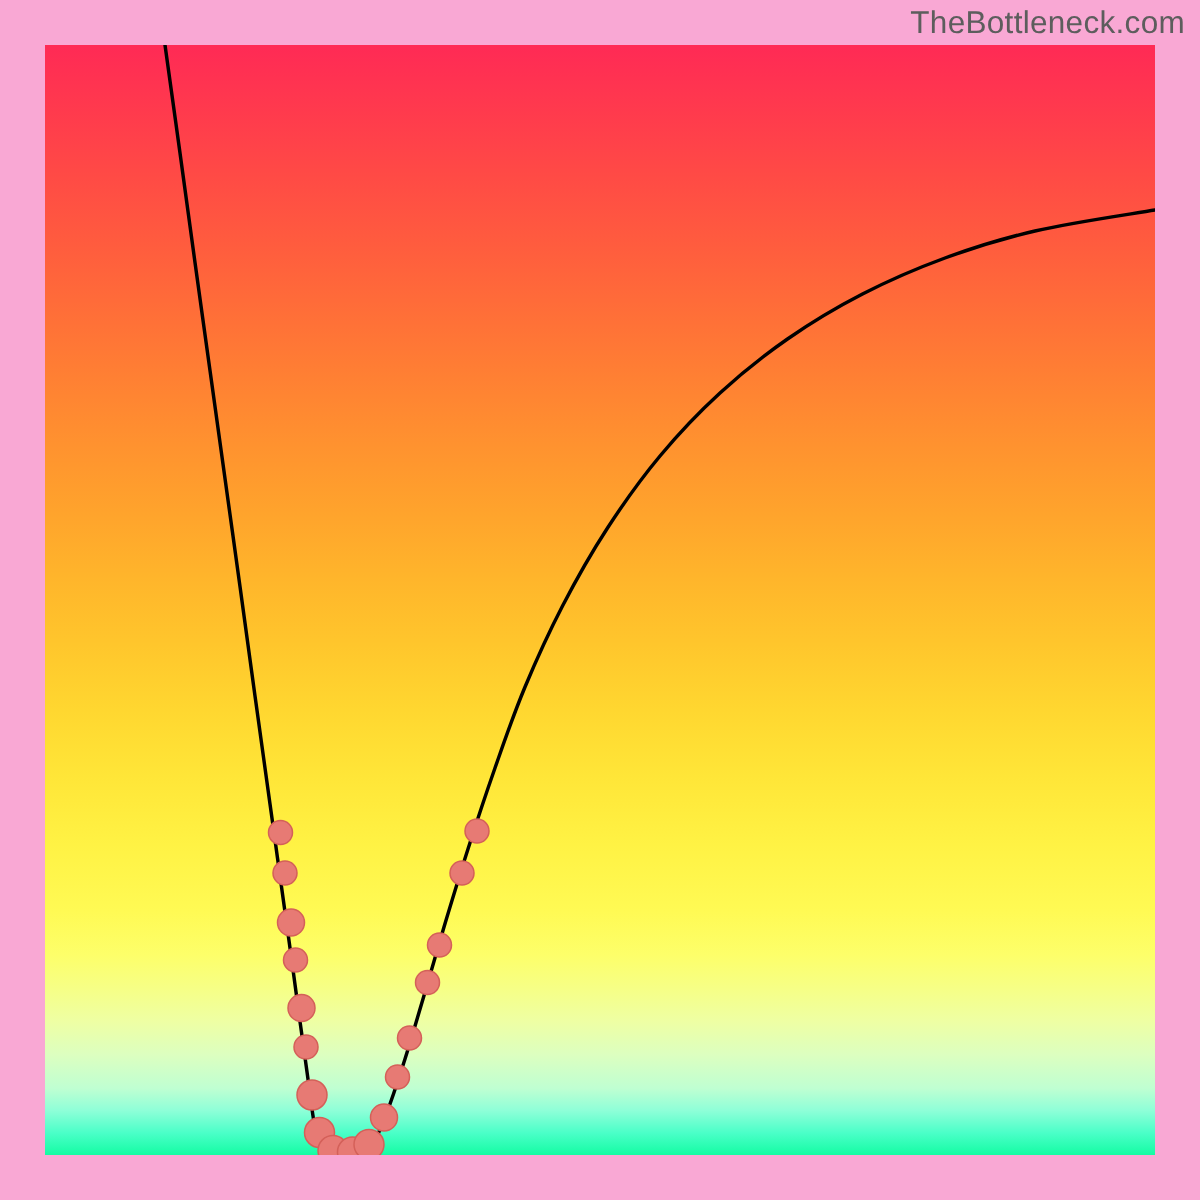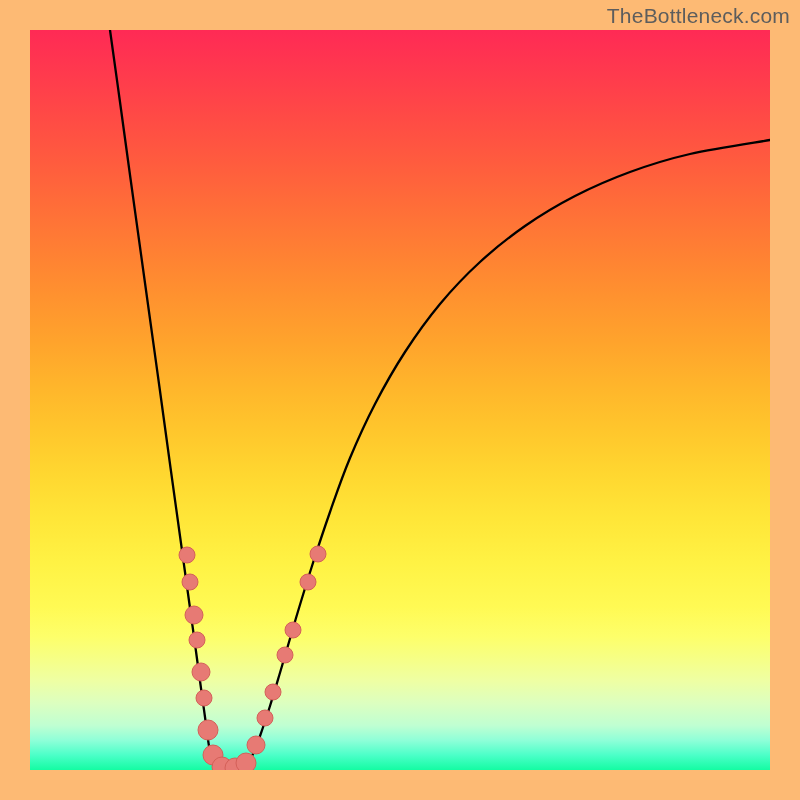--- a/index.html
+++ b/index.html
@@ -10,21 +10,21 @@
     background: #000;
     overflow: hidden;
     font-family: Arial, Helvetica, sans-serif;
   }
   .frame {
     position: absolute;
     top: 0;
     left: 0;
     width: 800px;
     height: 800px;
-    background: #fdba74;
+    background: #f9a8d4;
   }
   .plot {
     position: absolute;
     top: 30px;
     left: 30px;
     width: 740px;
     height: 740px;
     overflow: hidden;
   }
   .gradient {

